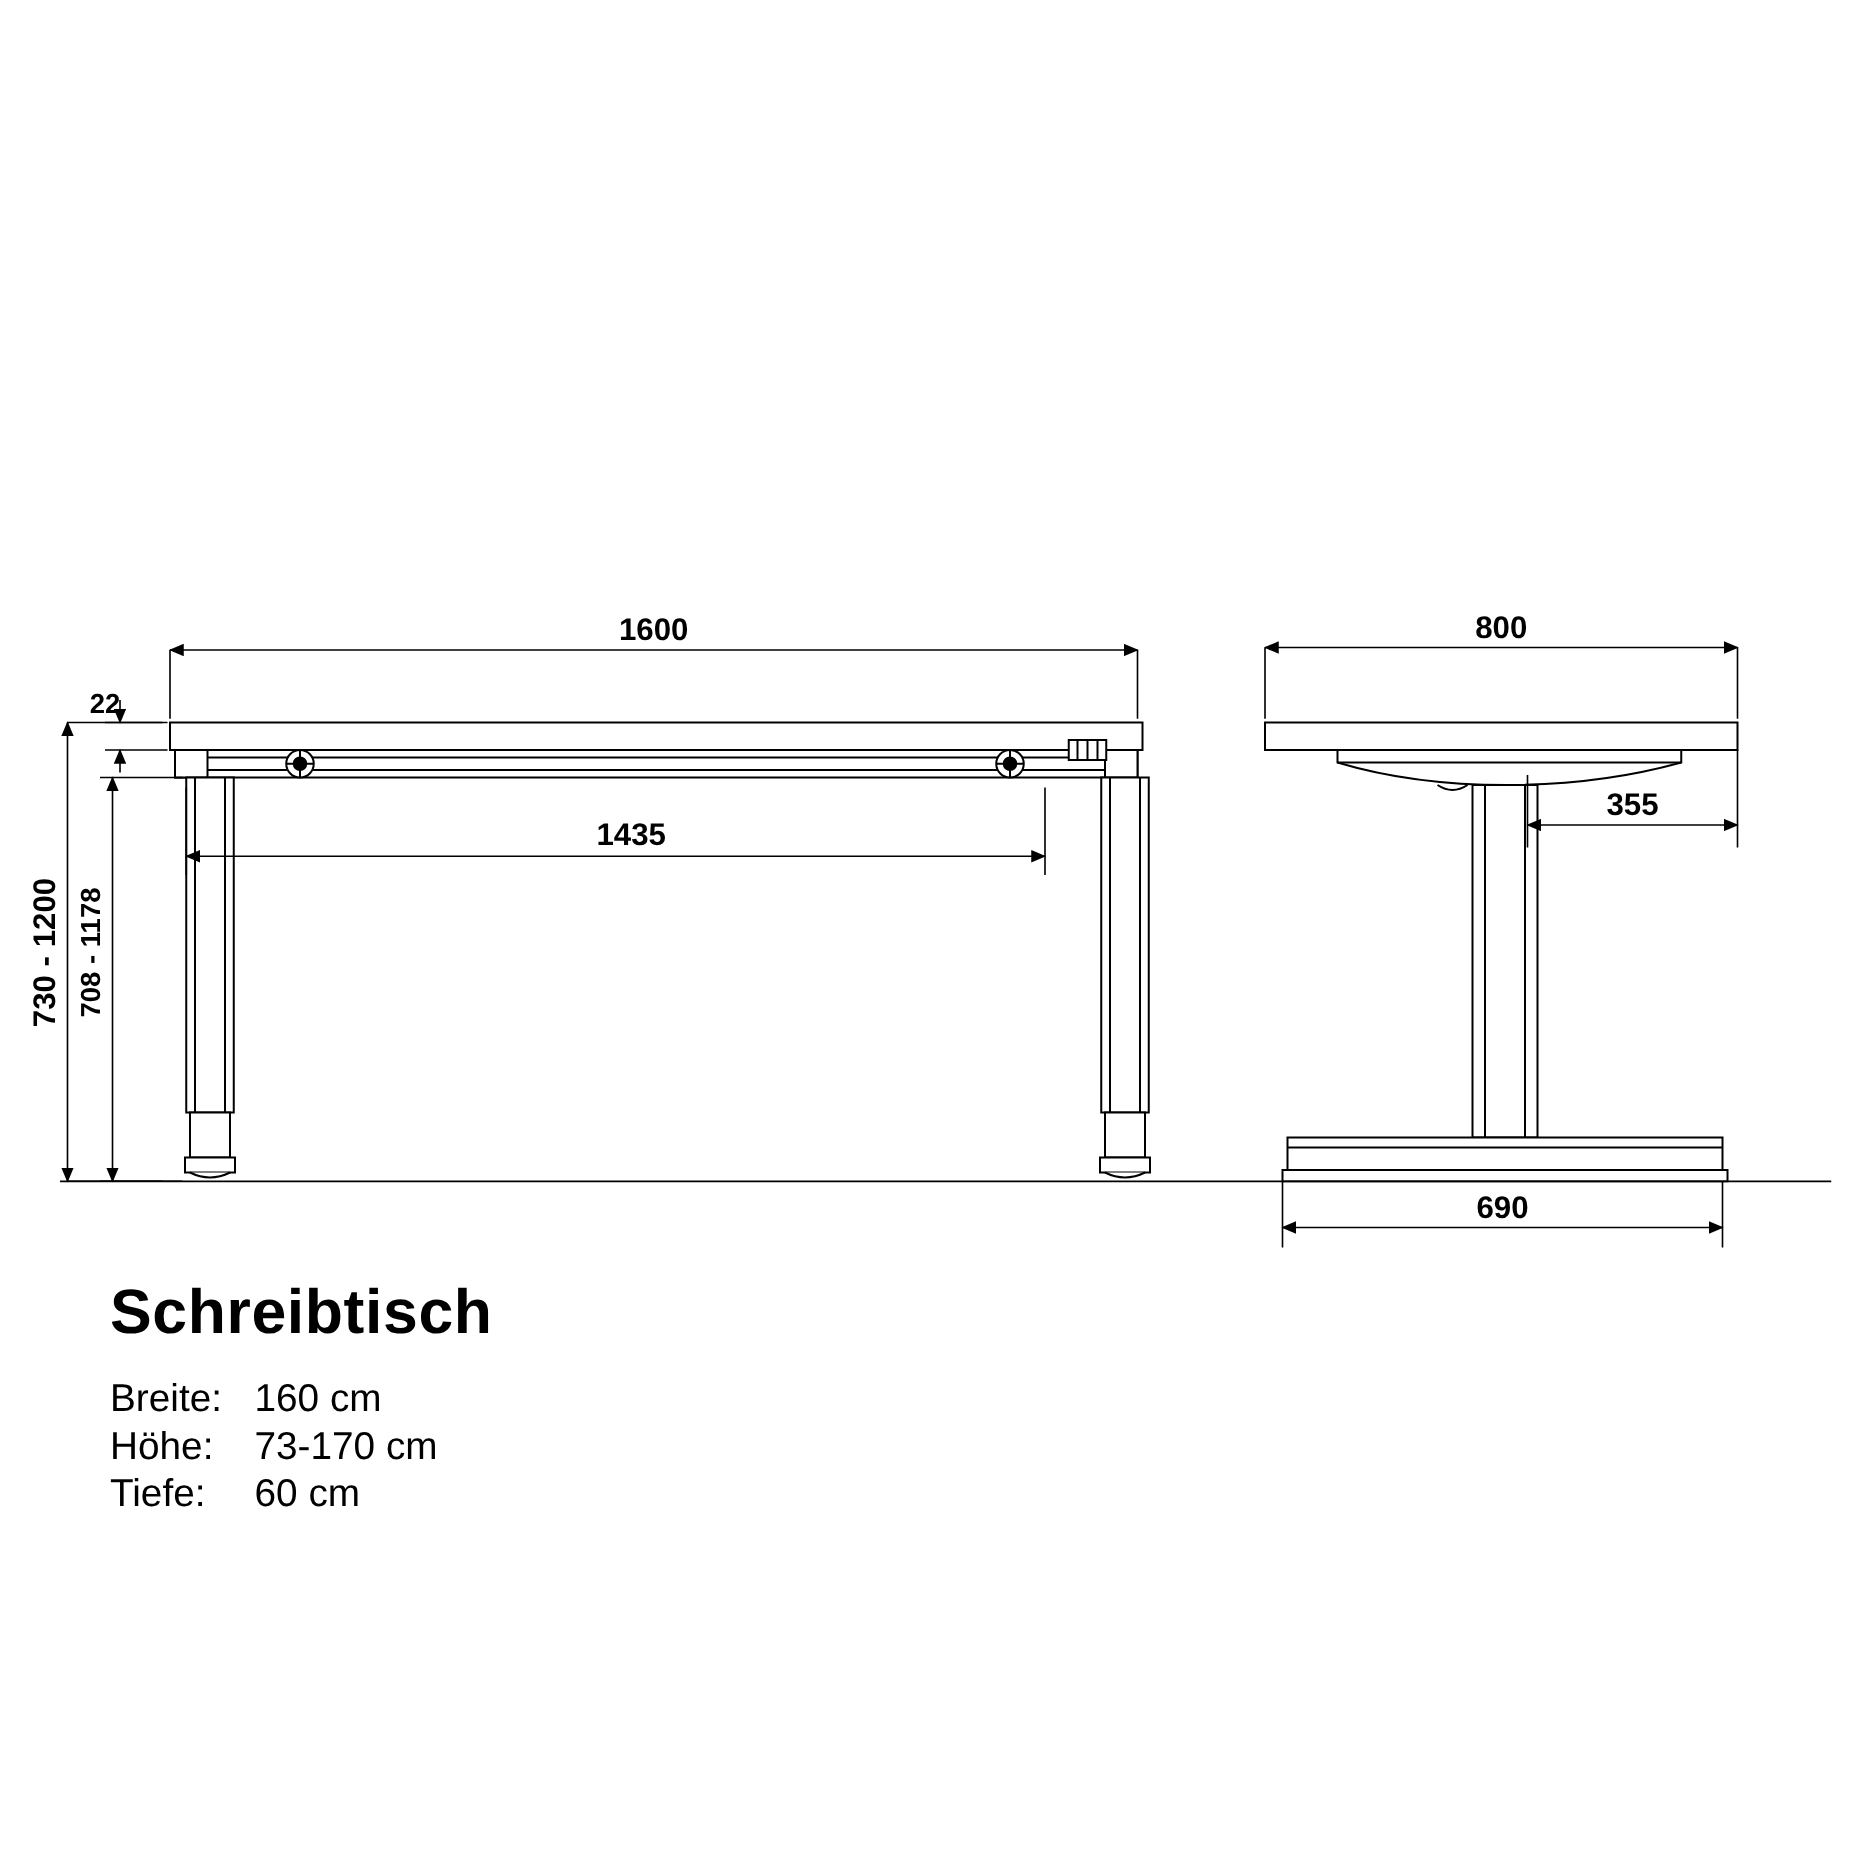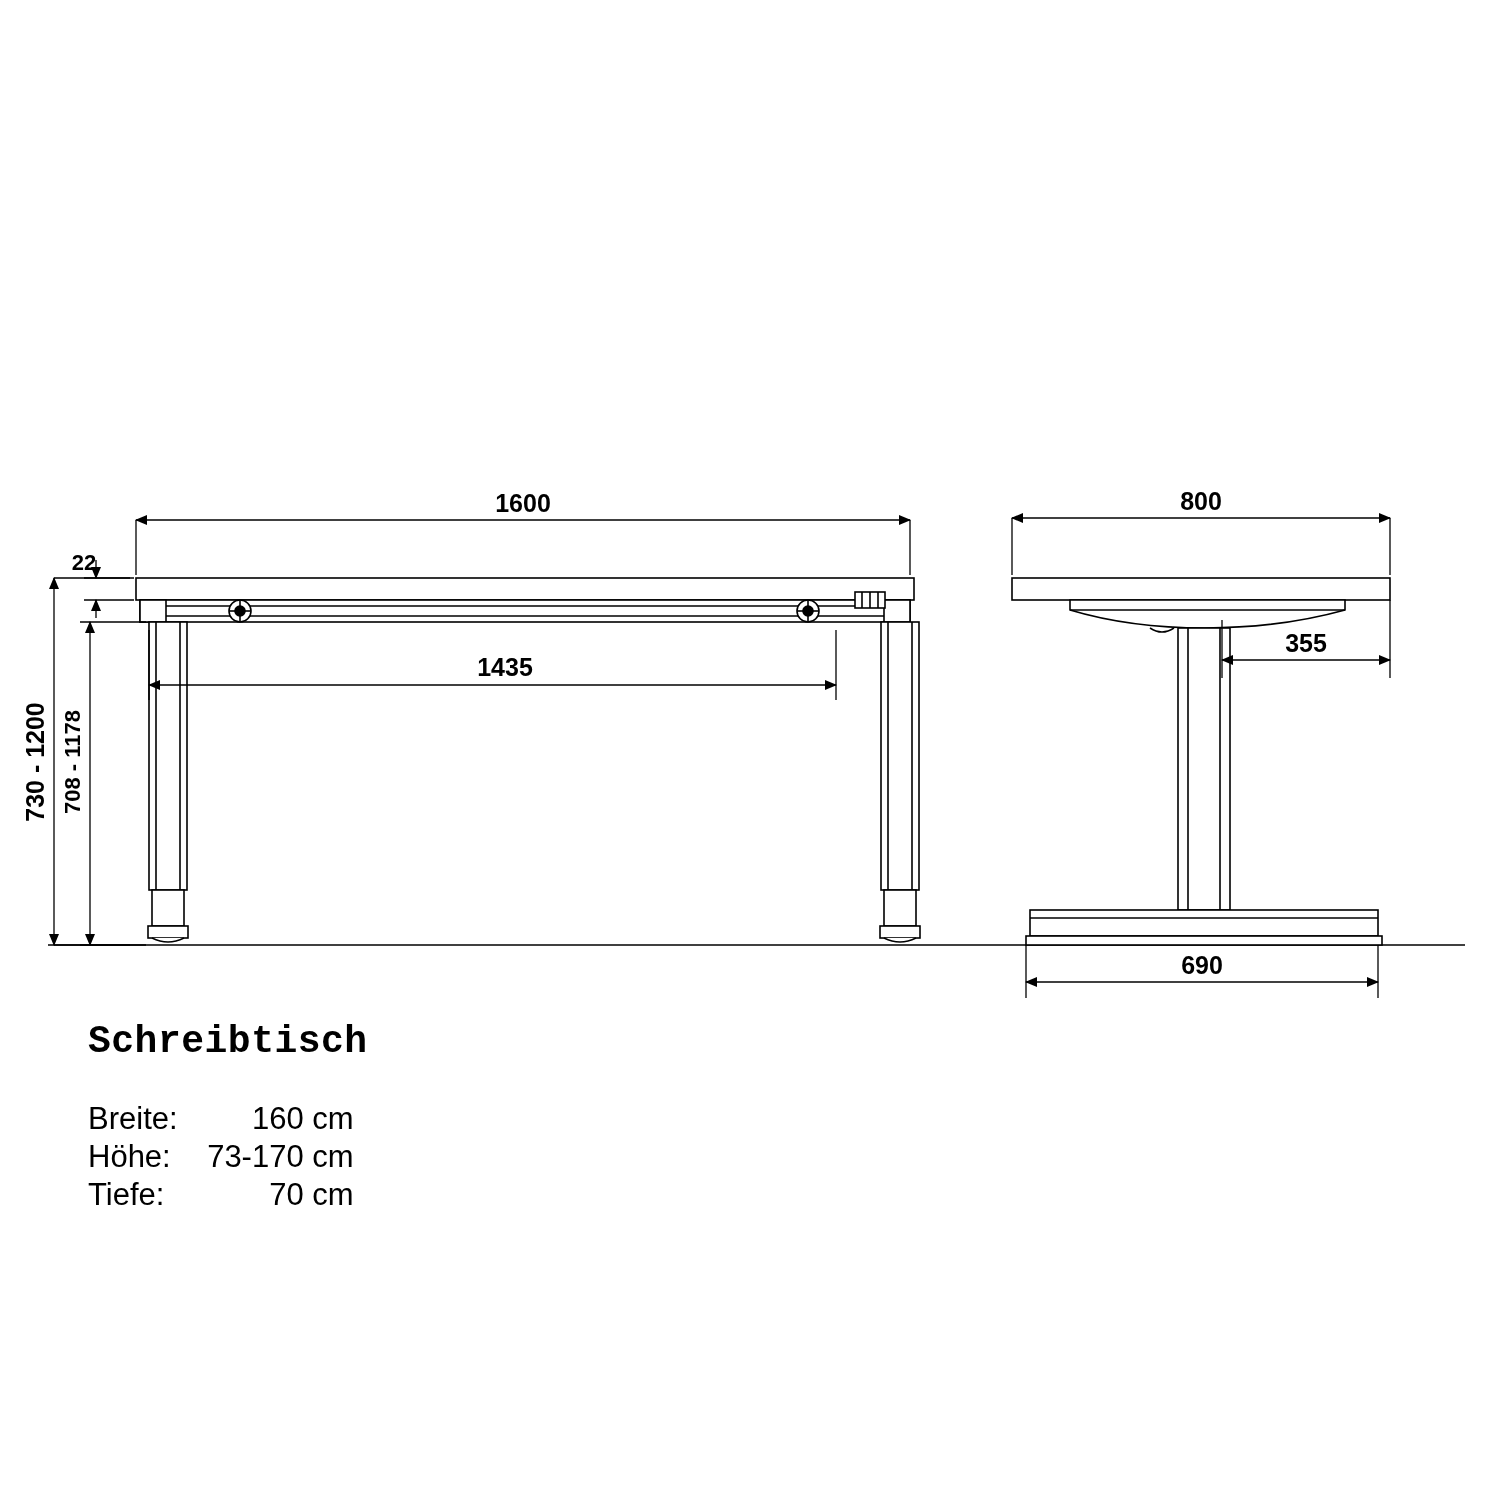--- a/index.html
+++ b/index.html
@@ -36,42 +36,41 @@
     fill: #000000;
   }
   .dim-text-sm {
     font-family: "Liberation Sans", sans-serif;
     font-size: 22px;
     font-weight: bold;
     fill: #000000;
   }
   .caption-title {
     position: absolute;
-    font-family: Liberation Mono, monospace;
-    font-size: 38px;
+    font-family: Liberation Sans, sans-serif;
+    font-size: 50px;
     font-weight: bold;
     letter-spacing: 0.5px;
     white-space: nowrap;
   }
   .spec-table {
     position: absolute;
     font-family: Liberation Sans, sans-serif;
     font-size: 31px;
     border-collapse: collapse;
   }
   .spec-table td {
     padding: 1px 0 1px 0;
     white-space: nowrap;
     vertical-align: top;
   }
   .spec-label {
     padding-right: 26px !important;
   }
   .spec-value {
-    text-align: right;
     min-width: 150px;
     margin-left: 20px;
   }
 </style>
 </head>
 <body>
 
 <div id="stage">
 
   <svg class="drawing" viewBox="0 0 1500 1500">
@@ -210,18 +209,18 @@
         <tr>
       <td class="spec-label">Breite:</td>
       <td class="spec-value">160 cm</td>
     </tr>
     <tr>
       <td class="spec-label">Höhe:</td>
       <td class="spec-value">73-170 cm</td>
     </tr>
     <tr>
       <td class="spec-label">Tiefe:</td>
-      <td class="spec-value">70 cm</td>
+      <td class="spec-value">60 cm</td>
     </tr>
   </tbody>
     </table>
 
 </div>
 
 </body></html>

